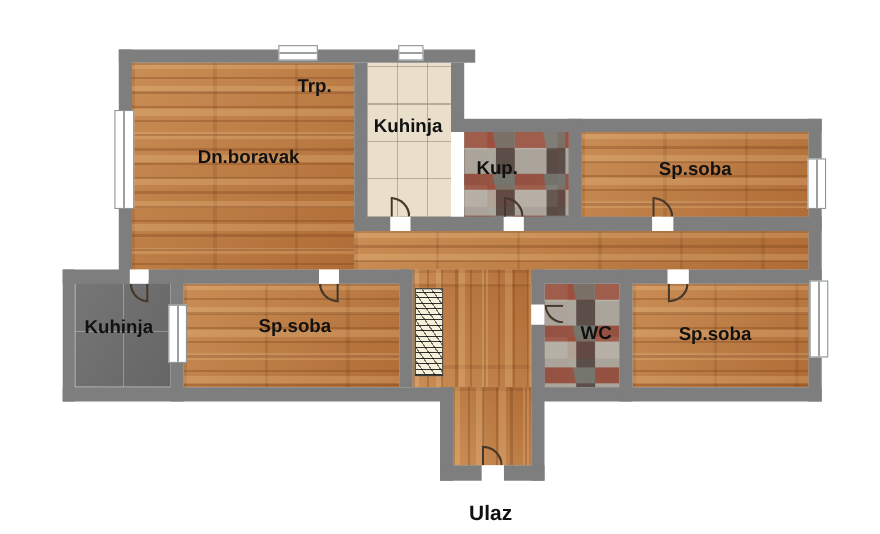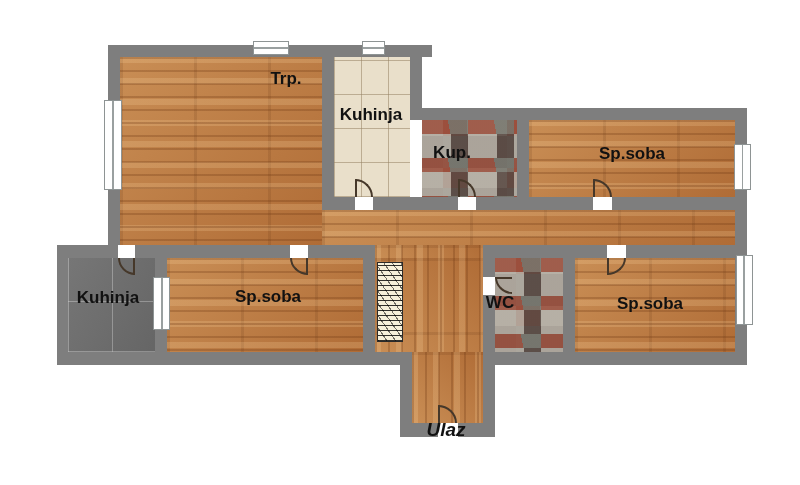--- a/index.html
+++ b/index.html
@@ -130,22 +130,23 @@
   <div class="arc arc-tr" style="left:593px;top:179px;width:19px;height:18px;"></div>
   <div class="arc arc-bl" style="left:118px;top:258px;width:17px;height:17px;"></div>
   <div class="arc arc-bl" style="left:290px;top:258px;width:18px;height:17px;"></div>
   <div class="arc arc-br" style="left:607px;top:258px;width:19px;height:17px;"></div>
   <div class="arc arc-wc" style="left:495px;top:277px;width:17px;height:17px;"></div>
   <div class="arc arc-tr" style="left:438px;top:405px;width:19px;height:18px;"></div>
 
   <div class="wardrobe" style="left:377px;top:262px;width:26px;height:80px;"></div>
 
   <div class="room-label" style="left:286px;top:79px;">Trp.</div>
+  <div class="room-label" style="left:226px;top:143px;">Dn.boravak</div>
   <div class="room-label" style="left:371px;top:115px;">Kuhinja</div>
   <div class="room-label" style="left:452px;top:153px;">Kup.</div>
   <div class="room-label" style="left:632px;top:154px;">Sp.soba</div>
   <div class="room-label" style="left:108px;top:298px;">Kuhinja</div>
   <div class="room-label" style="left:268px;top:297px;">Sp.soba</div>
-  <div class="room-label" style="left:500px;top:303px;">WC</div>
+  <div class="room-label" style="left:542px;top:303px;">WC</div>
   <div class="room-label" style="left:650px;top:304px;">Sp.soba</div>
-  <div class="room-label big" style="left:446px;top:430px;font-style:italic;">Ulaz</div>
+  <div class="room-label big" style="left:446px;top:468px;">Ulaz</div>
 
 </div>
 
 </body></html>

